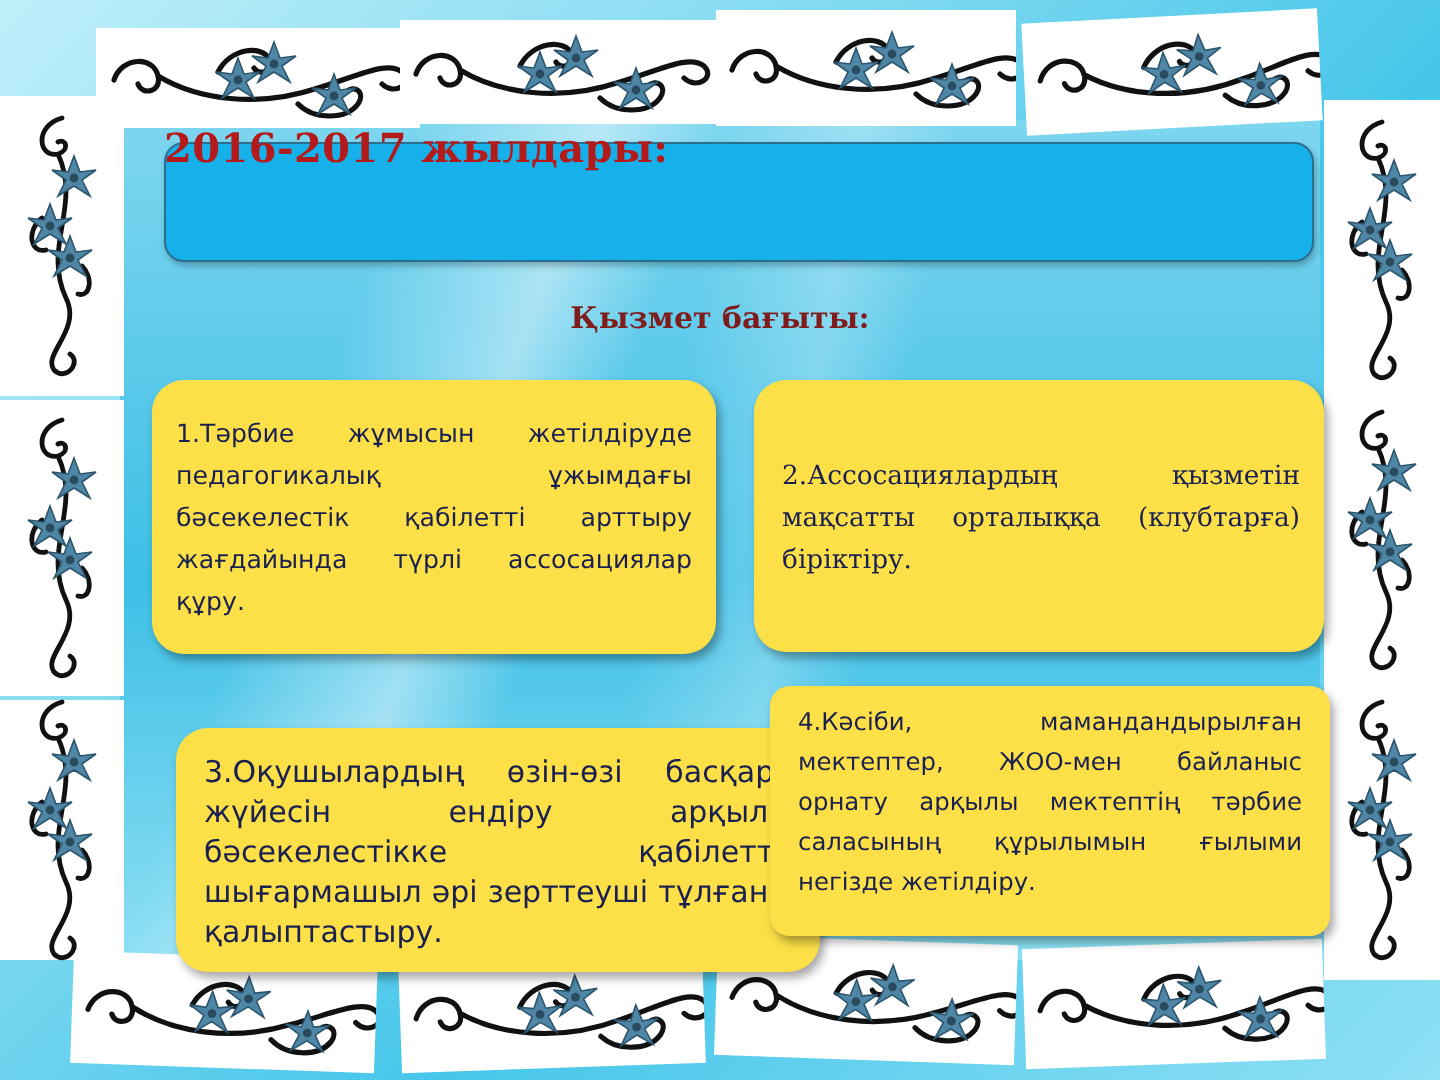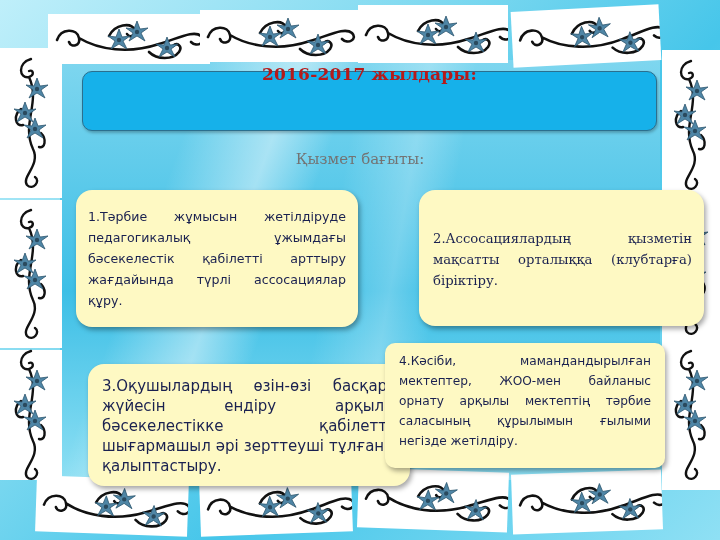--- a/index.html
+++ b/index.html
@@ -26,36 +26,36 @@
     }
     .orn-h svg, .orn-v svg { display:block; }
 
     .title-box {
       position:absolute; left:82px; top:71px; width:573px; height:58px;
       background:#16b1ea; border:1px solid #2b6f8e; border-radius:10px;
       box-shadow: 1px 2px 3px rgba(0,0,0,0.25);
     }
     .title-text {
       position:absolute; left:82px; top:64px; width:575px;
-      text-align:center; color:#b51a1a; font-family:"DejaVu Serif", serif;
-      font-weight:bold; font-size:17px; line-height:21px; letter-spacing:0.2px;
+      color:#b51a1a; font-family:"DejaVu Serif", serif;
+      font-weight:bold; font-size:20px; line-height:21px; letter-spacing:0.2px;
     }
     .subtitle {
       position:absolute; left:240px; top:150px; width:240px; text-align:center;
-      color:#737373; font-family:"DejaVu Serif", serif; font-weight:normal; font-size:15px;
+      color:#7f1d1d; font-family:"DejaVu Serif", serif; font-weight:bold; font-size:15px;
     }
     .card {
-      position:absolute; background:#fef9c3; border-radius:16px;
+      position:absolute; background:#fde047; border-radius:16px;
       box-shadow: 2px 3px 5px rgba(0,0,0,0.35);
       color:#1a2150; font-family:"DejaVu Sans", sans-serif;
       box-sizing:border-box; text-align:justify; text-align-last:left;
     }
     .card p { margin:0; }
     .c1 { left:76px; top:190px; width:282px; height:137px; padding:16px 12px 10px 12px; font-size:12.6px; line-height:21px; }
-    .c2 { left:377px; top:190px; width:285px; height:136px; padding:38px 12px 10px 14px; font-family:"DejaVu Serif", serif; font-size:13.2px; line-height:21px;margin-left:42px; }
+    .c2 { left:377px; top:190px; width:285px; height:136px; padding:38px 12px 10px 14px; font-family:"DejaVu Serif", serif; font-size:13.2px; line-height:21px; }
     .c3 { left:88px; top:364px; width:322px; height:122px; padding:12px 14px 8px 14px; font-size:15px; line-height:20px; }
     .c4 { left:385px; top:343px; width:280px; height:125px; padding:8px 14px 8px 14px; font-size:12.2px; line-height:20px;border-radius:10px; }
   </style>
 </head>
 <body>
 
 <svg width="0" height="0" style="position:absolute">
   <defs>
     <g id="flower">
       <path d="M0,-11 L3,-3 L11,-4 L4,1 L8,9 L0,4 L-8,9 L-4,1 L-11,-4 L-3,-3 Z" fill="#4f86a6" stroke="#2c566e" stroke-width="0.8"></path>

